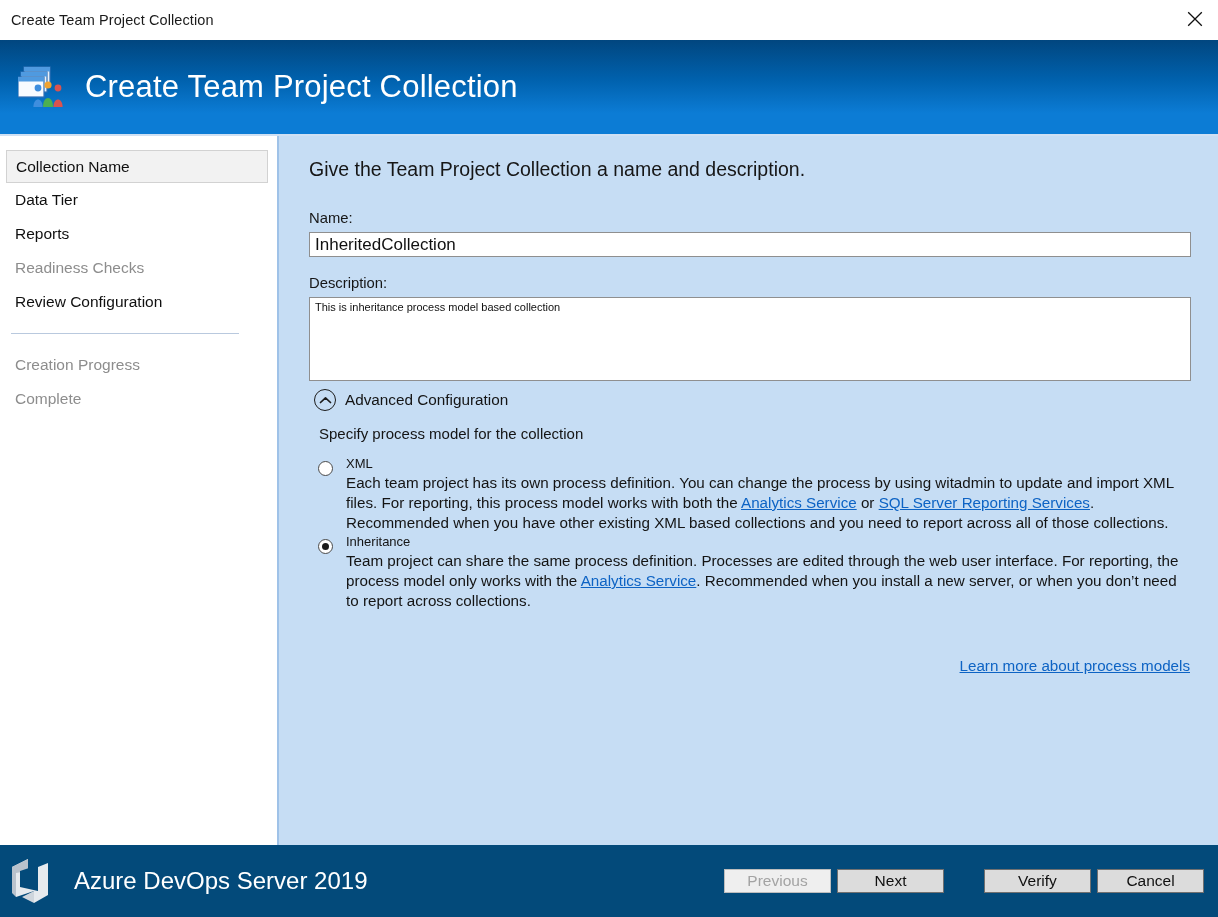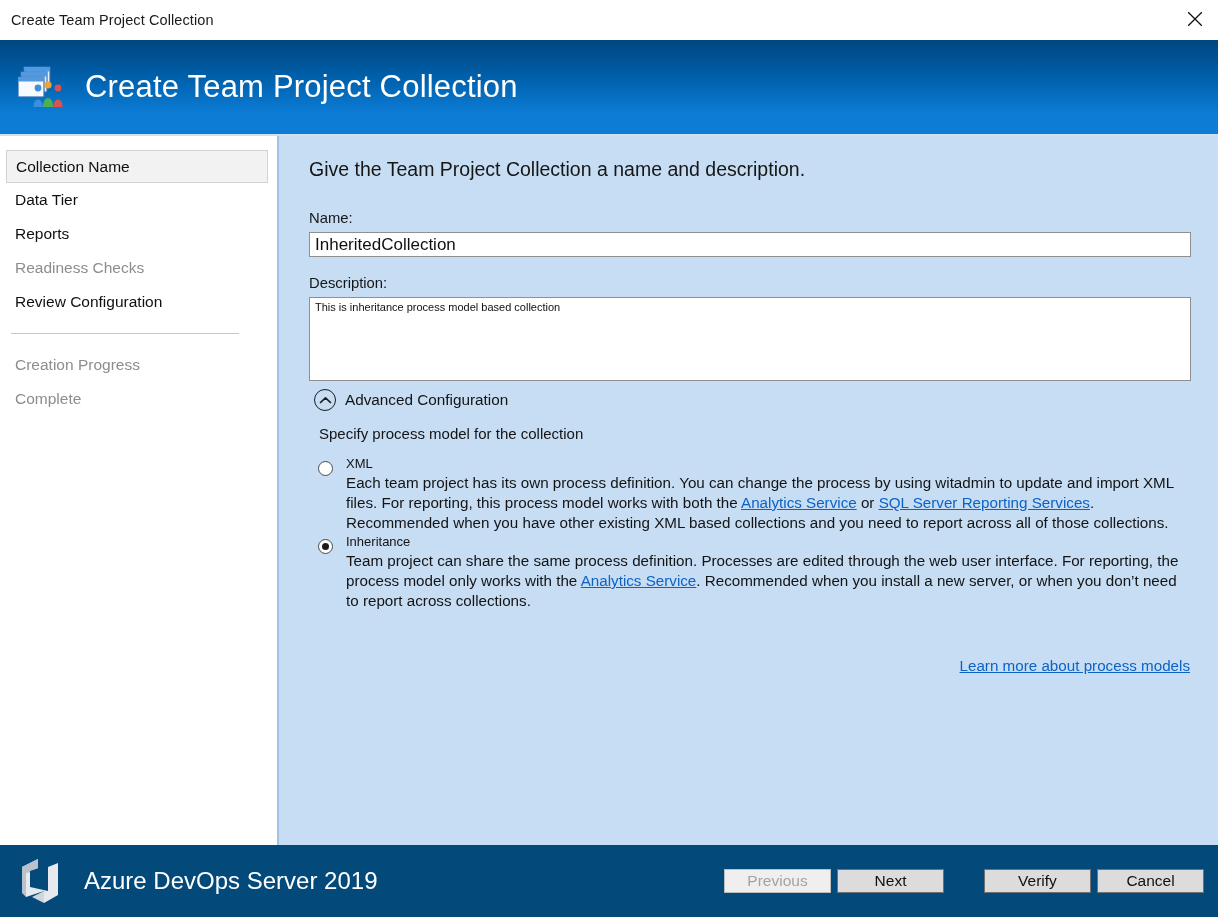--- a/index.html
+++ b/index.html
@@ -210,21 +210,21 @@
     font-size: 15.2px;
     text-align: right;
   }
 
   
   .footer {
     flex: 0 0 72px;
     height: 72px;
     background: #034a7a;
     display: flex; align-items: center;
-    padding: 0 14px 0 14px;
+    padding: 0 14px 0 4px;
     position: relative;
   }
   .footer-logo { width: 56px; height: 56px; flex: 0 0 56px; }
   .footer-title {
     color: #ffffff;
     font-size: 24px;
     margin-left: 14px;
     white-space: nowrap;
   }
   .footer-buttons {

